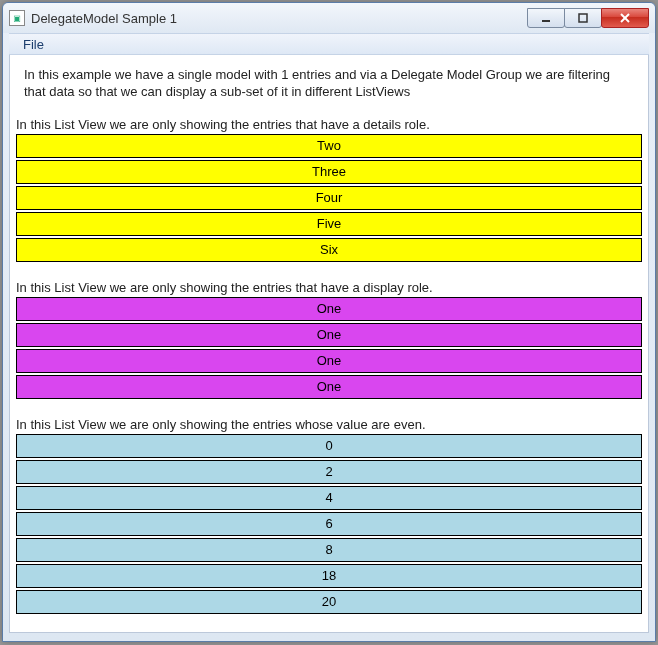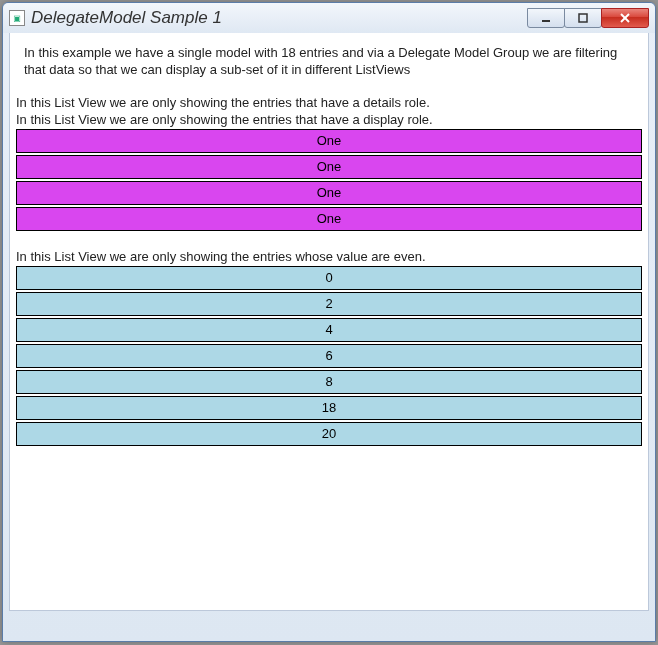--- a/index.html
+++ b/index.html
@@ -38,24 +38,23 @@
       margin-right: 6px;
       border: 1px solid #888;
       background: #fff;
       display: inline-flex;
       align-items: center;
       justify-content: center;
       font-size: 8px;
       color: #2a7;
     }
     .titlebar-title {
-      font-size: 17px;
+      font-size: 13px;
       color: #333;
       flex: 1;
-      font-style: italic;
     }
     .win-controls {
       display: flex;
       gap: 0;
     }
     .win-btn {
       width: 38px;
       height: 20px;
       border: 1px solid #7a8aa0;
       border-radius: 0 0 3px 3px;
@@ -148,25 +147,35 @@
       </div>
       <div class="win-btn close">
         <svg viewBox="0 0 12 12">
             <line x1="2" y1="2" x2="10" y2="10" stroke="#fff" stroke-width="2"></line>
             <line x1="10" y1="2" x2="2" y2="10" stroke="#fff" stroke-width="2"></line>
           </svg>
       </div>
     </div>
   </div>
 
+  <div class="menubar">
+    <span class="menu-item">File</span>
+  </div>
 
   <div class="client">
-    <div class="intro">In this example we have a single model with 18 entries and via a Delegate Model Group we are filtering that data so that we can display a sub-set of it in different ListViews</div>
+    <div class="intro">In this example we have a single model with 1 entries and via a Delegate Model Group we are filtering that data so that we can display a sub-set of it in different ListViews</div>
 
     <div class="section-label">In this List View we are only showing the entries that have a details role.</div>
+    <div class="listview yellow">
+      <div class="list-item">Two</div>
+      <div class="list-item">Three</div>
+      <div class="list-item">Four</div>
+      <div class="list-item">Five</div>
+      <div class="list-item">Six</div>
+    </div>
 
     <div class="section-label">In this List View we are only showing the entries that have a display role.</div>
     <div class="listview green">
       <div class="list-item">One</div>
       <div class="list-item">One</div>
       <div class="list-item">One</div>
       <div class="list-item">One</div>
     </div>
 
     <div class="section-label">In this List View we are only showing the entries whose value are even.</div>

